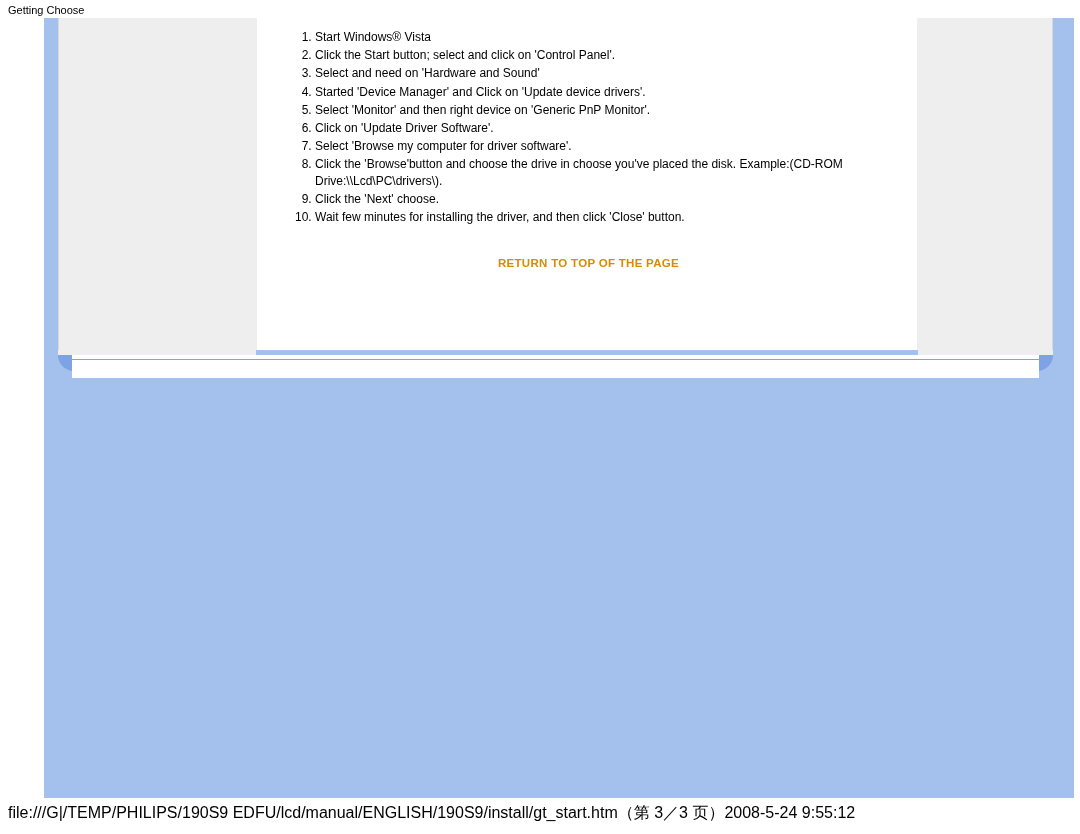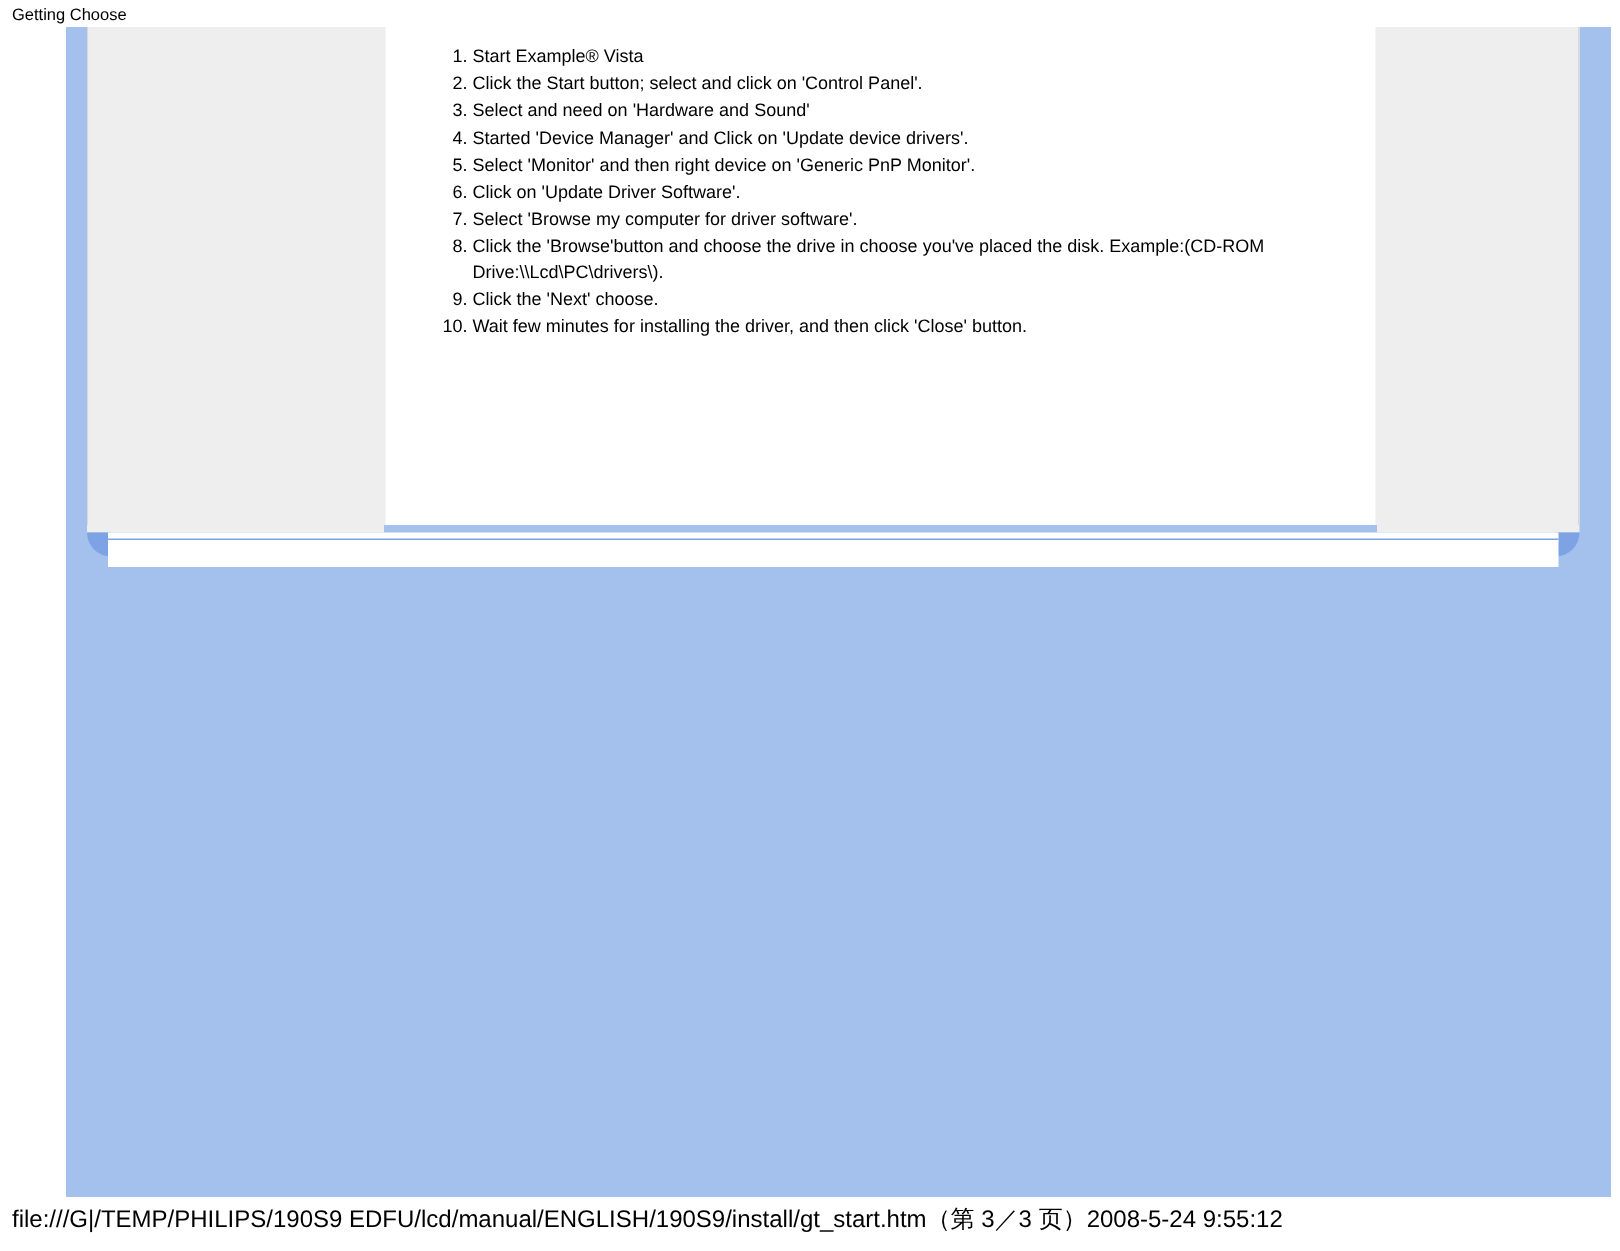--- a/index.html
+++ b/index.html
@@ -147,33 +147,36 @@
 
 <div class="blue-bg"></div>
 
 <div class="content-card">
   <div class="grey-col-left"></div>
   <div class="grey-col-right"></div>
 
   <div class="text-area">
 
     <ol class="steps">
-      <li>Start Example® Vista</li>
+      <li>Start Windows® Vista</li>
       <li>Click the Start button; select and click on 'Control Panel'.</li>
       <li>Select and need on 'Hardware and Sound'</li>
       <li>Started 'Device Manager' and Click on 'Update device drivers'.</li>
       <li>Select 'Monitor' and then right device on 'Generic PnP Monitor'.</li>
       <li>Click on 'Update Driver Software'.</li>
       <li>Select 'Browse my computer for driver software'.</li>
       <li>Click the 'Browse'button and choose the drive in choose you've placed the disk. Example:(CD-ROM Drive:\\Lcd\PC\drivers\).</li>
       <li>Click the 'Next' choose.</li>
       <li>Wait few minutes for installing the driver, and then click 'Close' button.</li>
     </ol>
 
 
+    <div class="return-link">
+      <a href="#">RETURN TO TOP OF THE PAGE</a>
+    </div>
   </div>
 </div>
 
 <div class="bottom-bar">
   <div class="grey-bottom-left"></div>
   <div class="grey-bottom-right"></div>
   <div class="bottom-corner-left"></div>
   <div class="bottom-corner-right"></div>
   <div class="bottom-line"></div>
   <div class="bottom-white-fill"></div>

